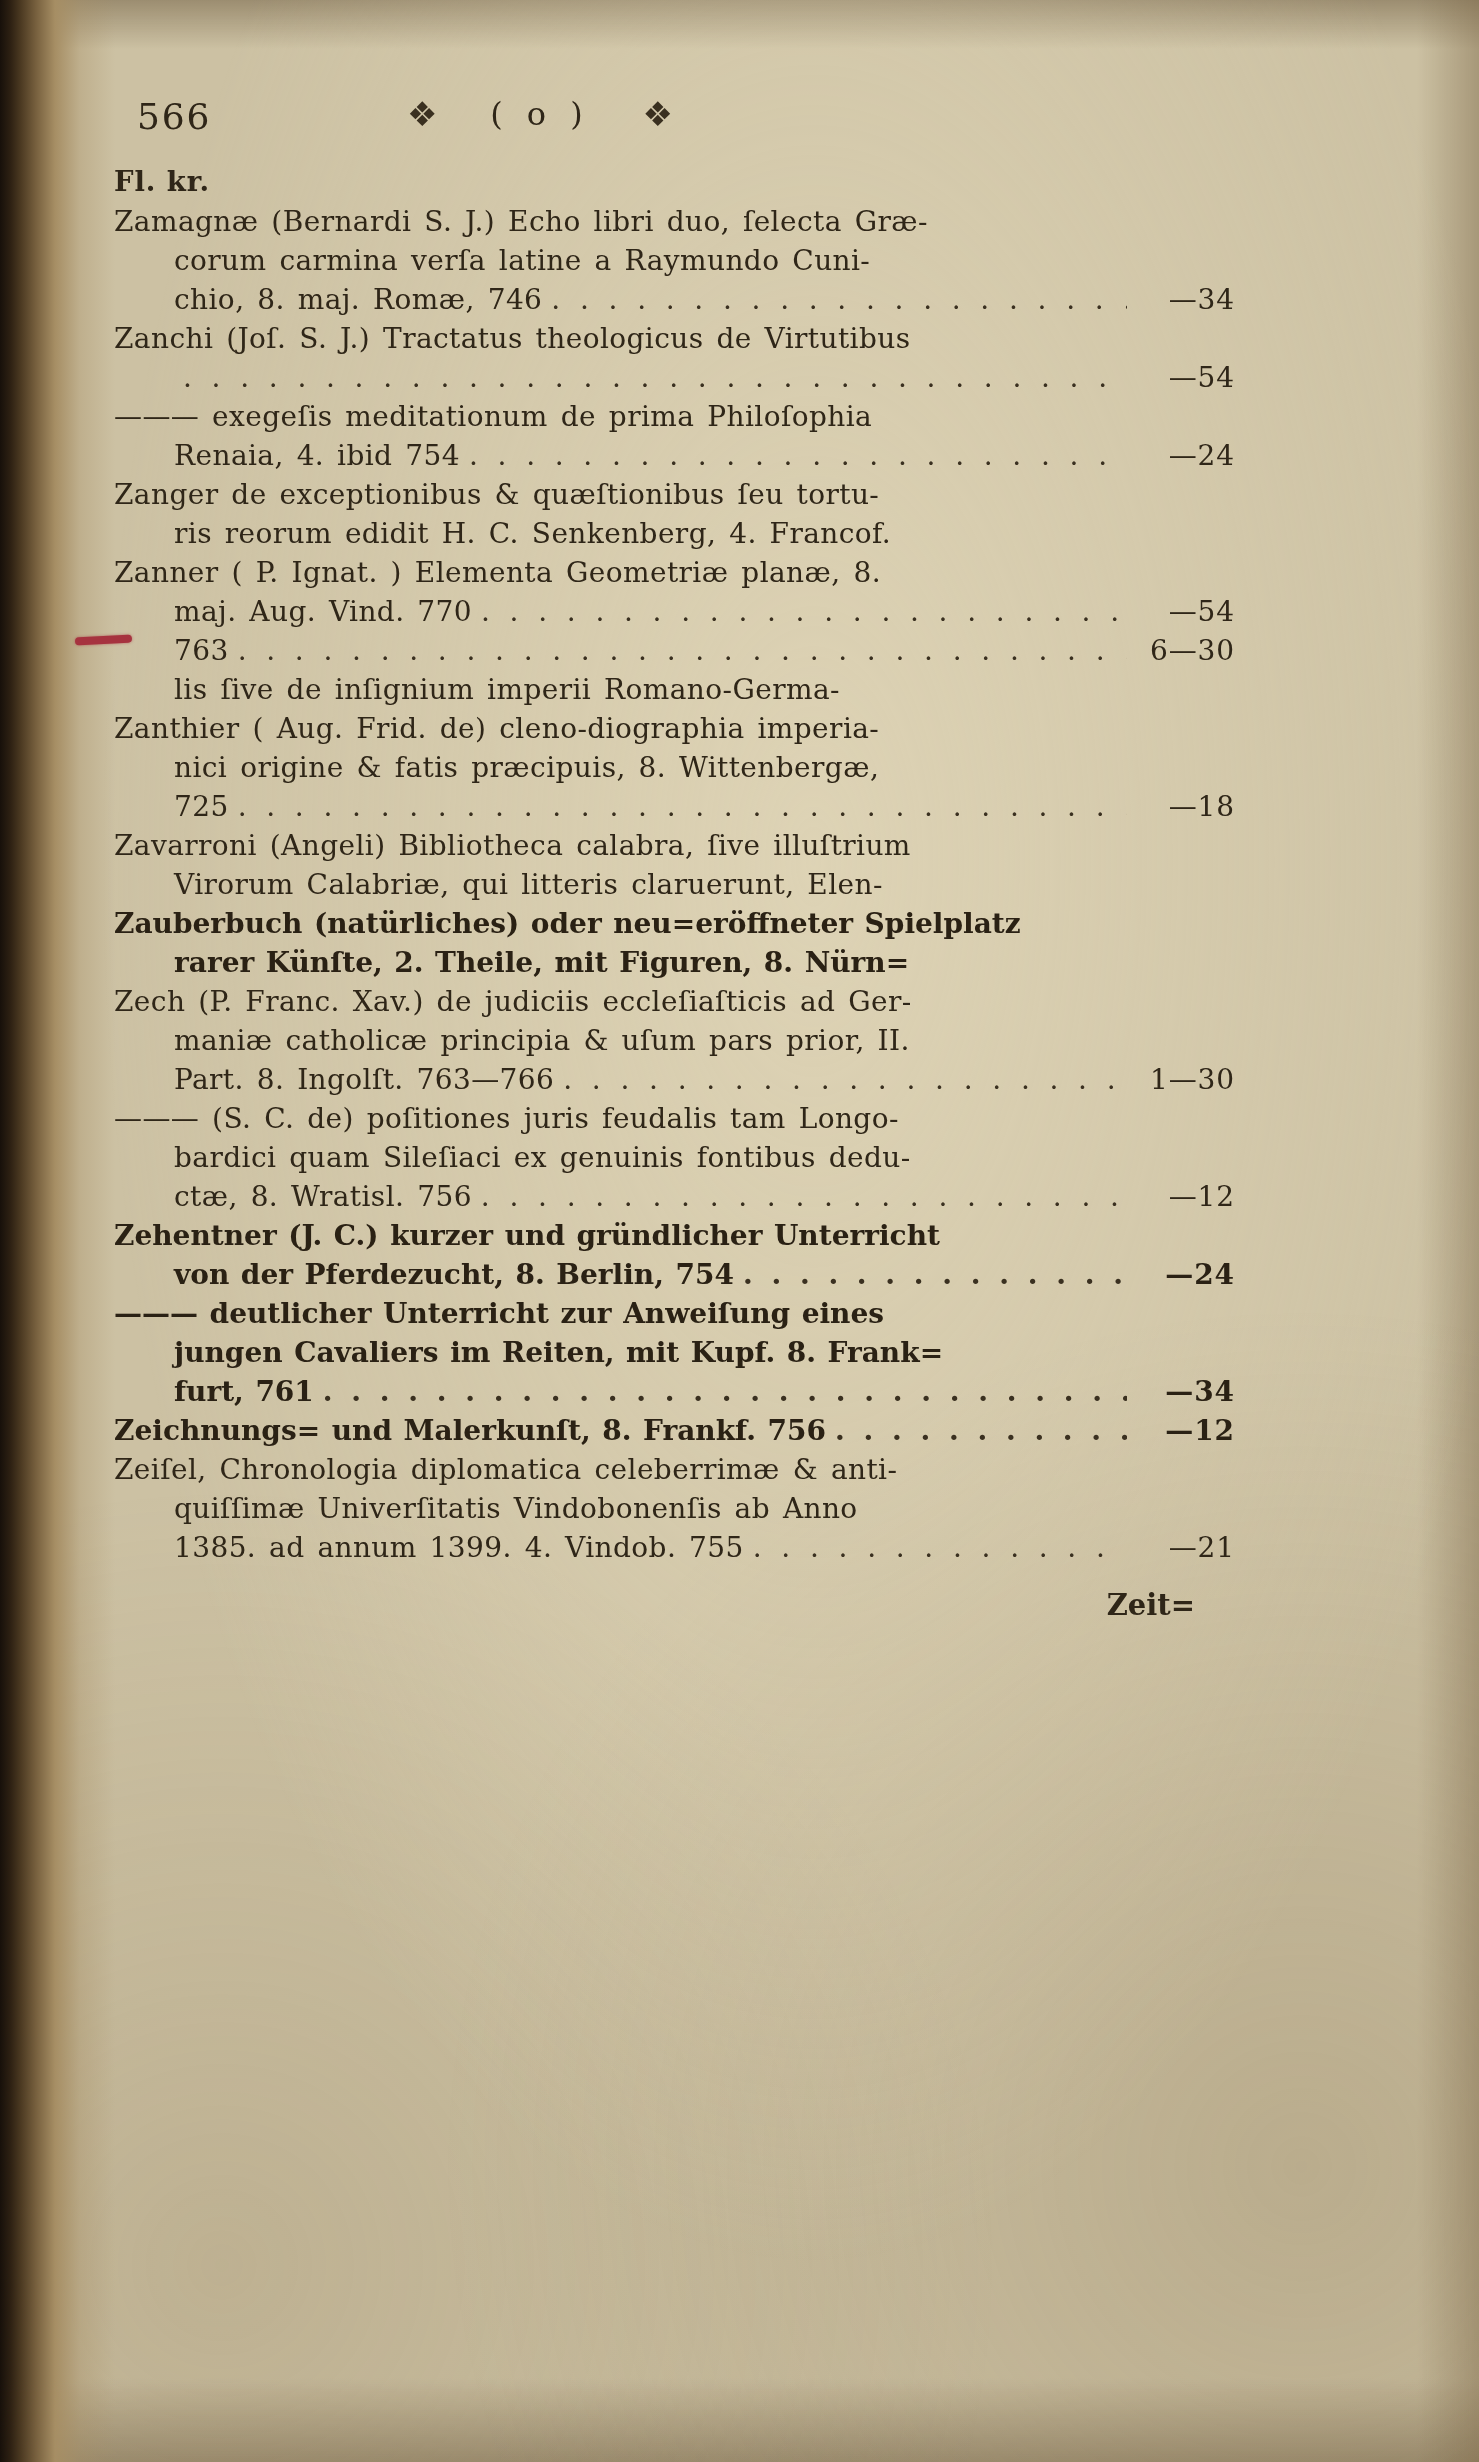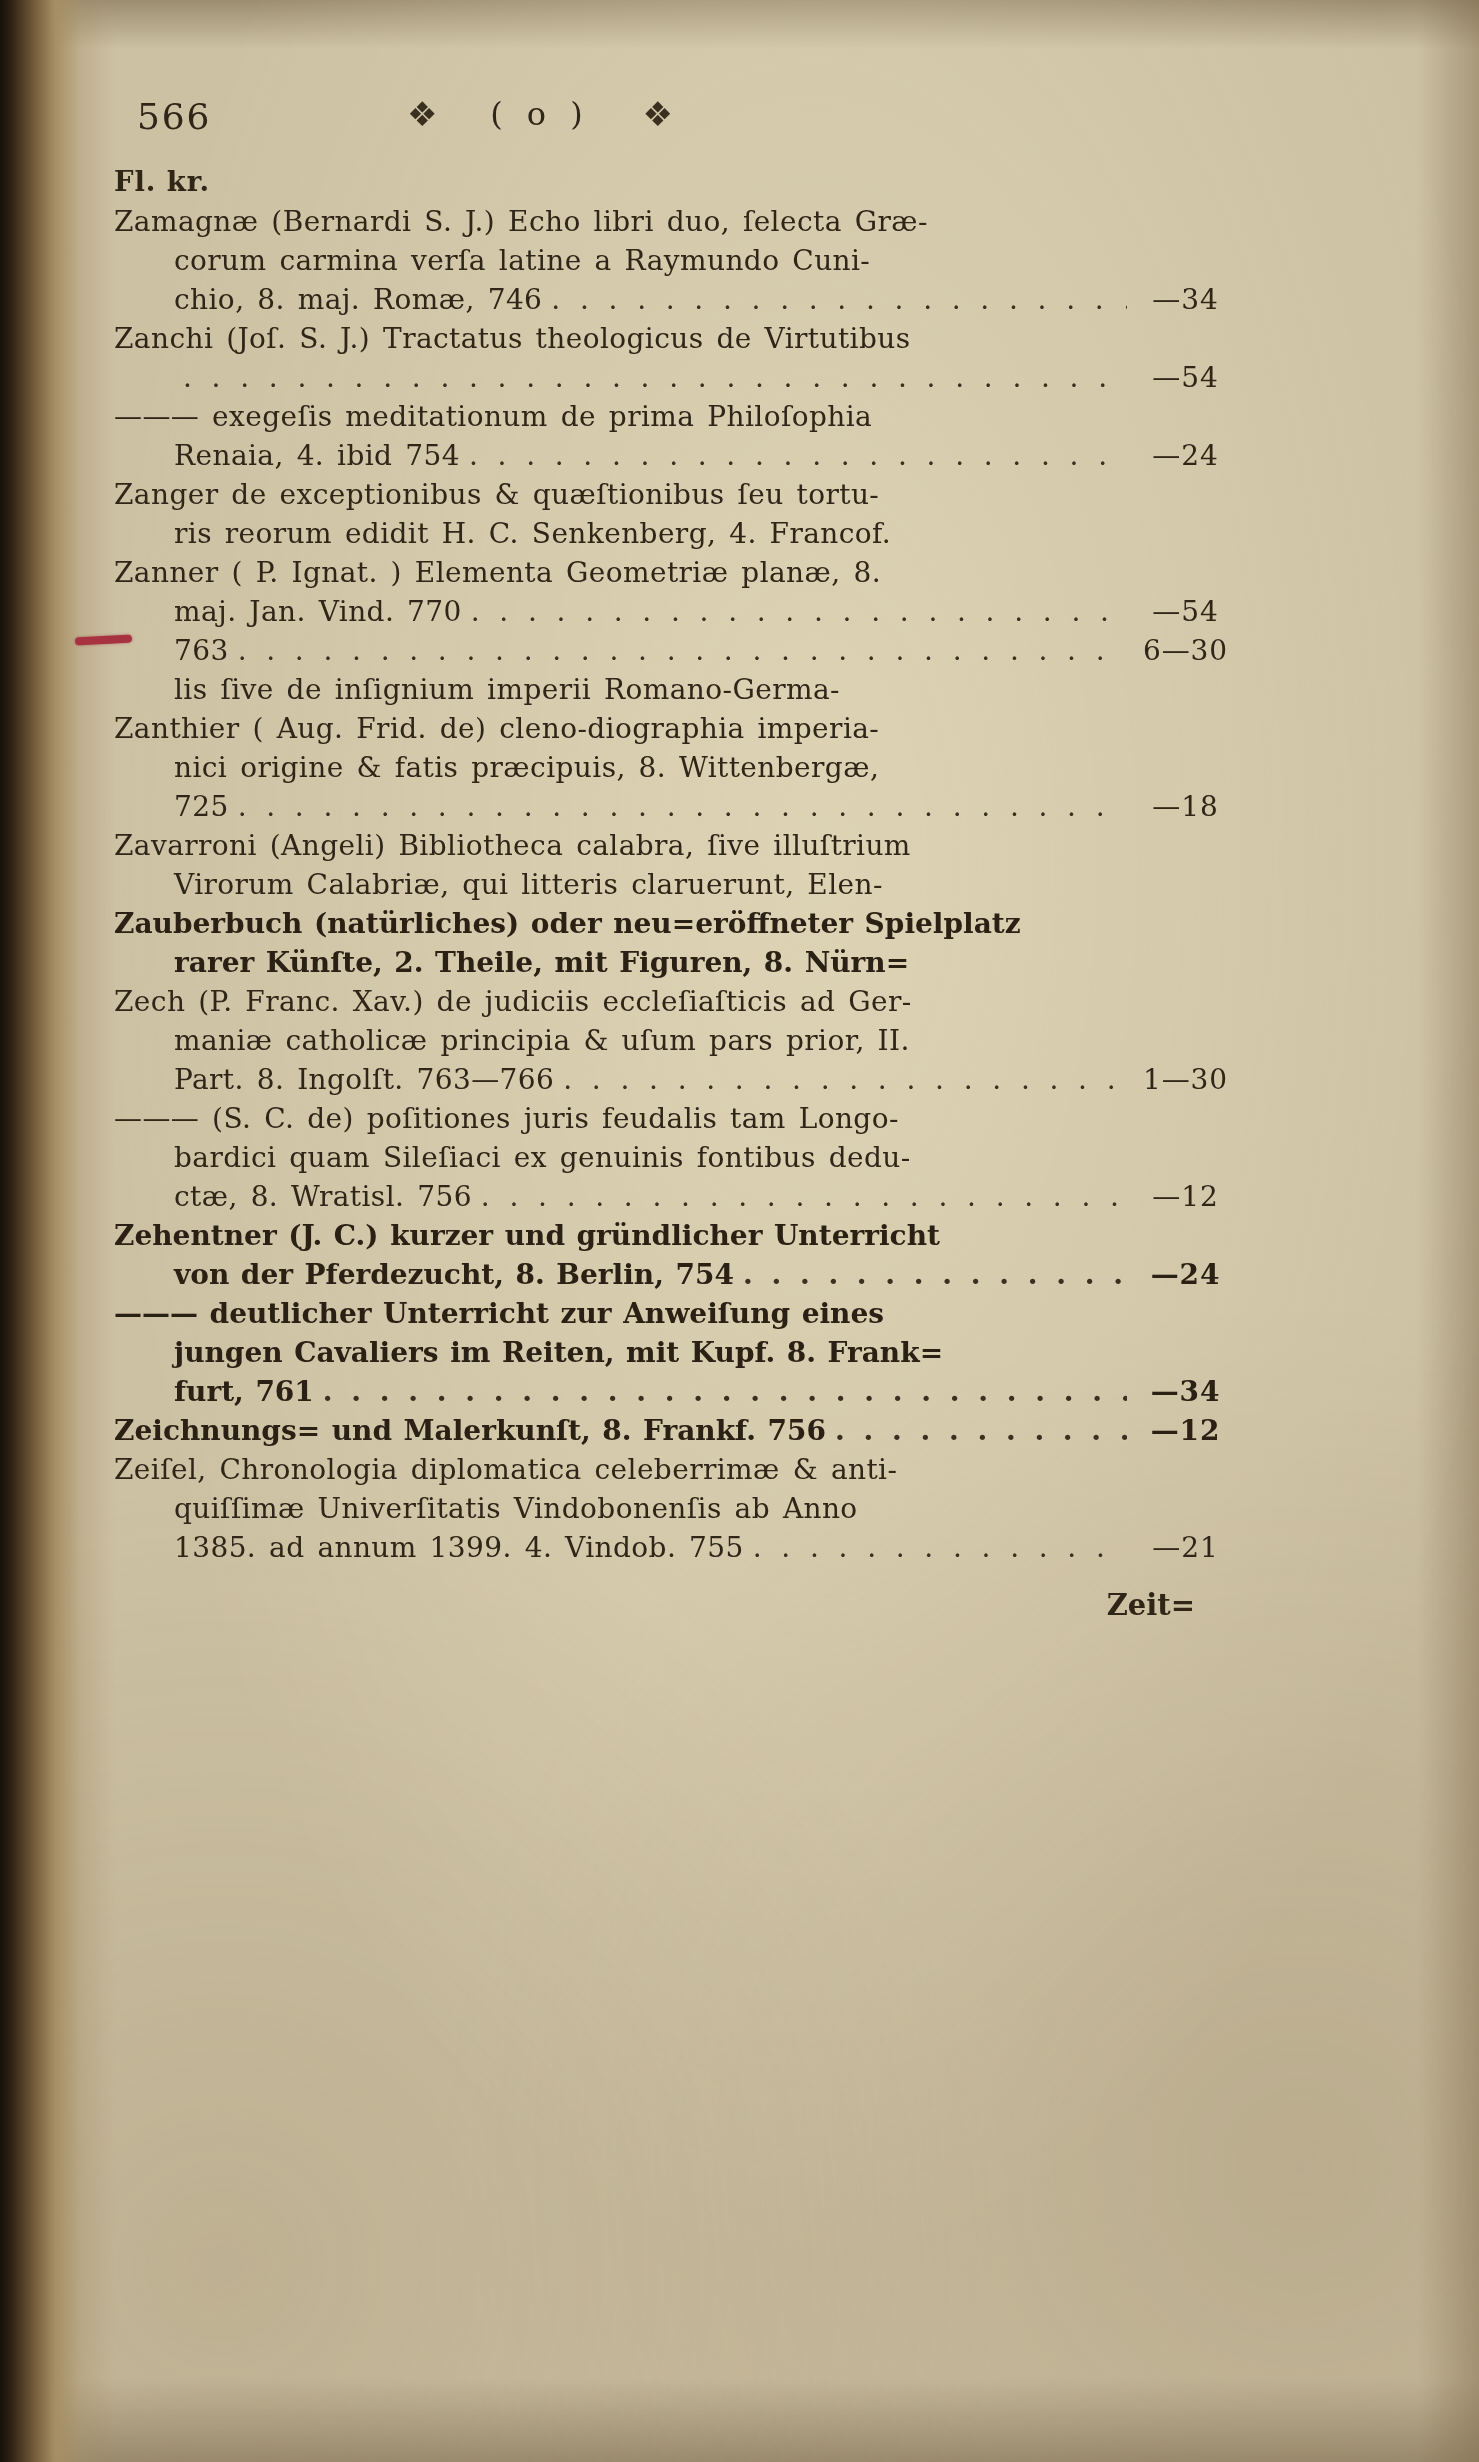--- a/index.html
+++ b/index.html
@@ -42,21 +42,21 @@
   .row.ind { padding-left: 60px; }
   .row.fraktur { font-weight: 700; letter-spacing: 0; word-spacing: 1.8px; color: #2a2114; }
   .txt { flex: 0 0 auto; }
   .dots {
     flex: 1 1 auto; overflow: hidden; margin: 0 9px; min-width: 18px;
     letter-spacing: 3.6px; color: #3a3020;
   }
   .dots::after {
     content: ". . . . . . . . . . . . . . . . . . . . . . . . . . . . . . . . . . . . . . . . . . . . .";
   }
-  .price { flex: 0 0 auto; min-width: 99px; text-align: center; font-size: 28px; letter-spacing: 0.9px; }
+  .price { flex: 0 0 auto; min-width: 99px; text-align: right; font-size: 28px; letter-spacing: 0.9px; }
   .catchword {
     margin-top: 21px; text-align: right; padding-right: 40px;
     font-size: 29px; font-weight: 700;
   }
   .red-mark {
     position: absolute; left: 75px; top: 636px; width: 57px; height: 8px;
     background: #a6333f; border-radius: 5.3px; transform: rotate(-3deg);
     box-shadow: 0 0 2.7px rgba(166,51,63,0.65);
   }
 </style>
@@ -108,21 +108,21 @@
       <div class="row">
         <span class="txt">Zanger de exceptionibus &amp; quæſtionibus ſeu tortu-</span>
       </div>
       <div class="row ind">
         <span class="txt">ris reorum edidit H. C. Senkenberg, 4. Francof.</span>
       </div>
       <div class="row">
         <span class="txt">Zanner ( P. Ignat. ) Elementa Geometriæ planæ, 8.</span>
       </div>
       <div class="row ind">
-        <span class="txt">maj. Jan. Vind. 770</span>
+        <span class="txt">maj. Aug. Vind. 770</span>
         <span class="dots"></span>
         <span class="price">—54</span>
       </div>
       <div class="row ind">
         <span class="txt">763</span>
         <span class="dots"></span>
         <span class="price">6—30</span>
       </div>
       <div class="row ind">
         <span class="txt">lis ſive de inſignium imperii Romano-Germa-</span>

